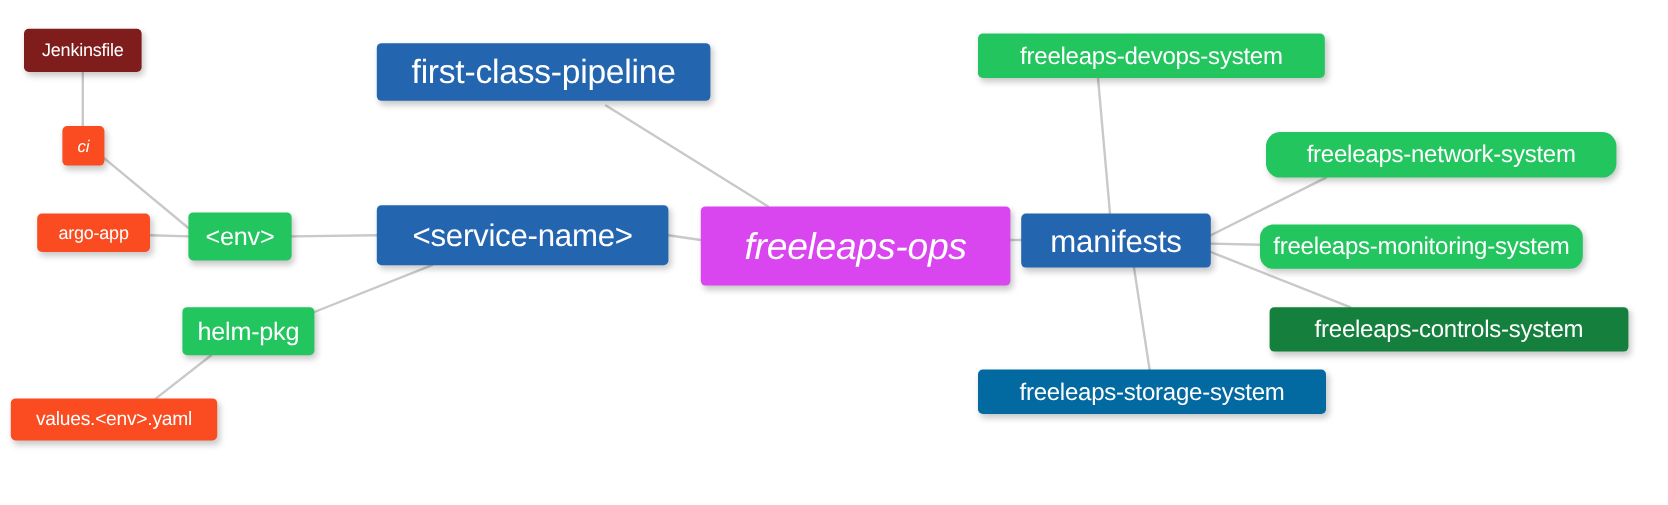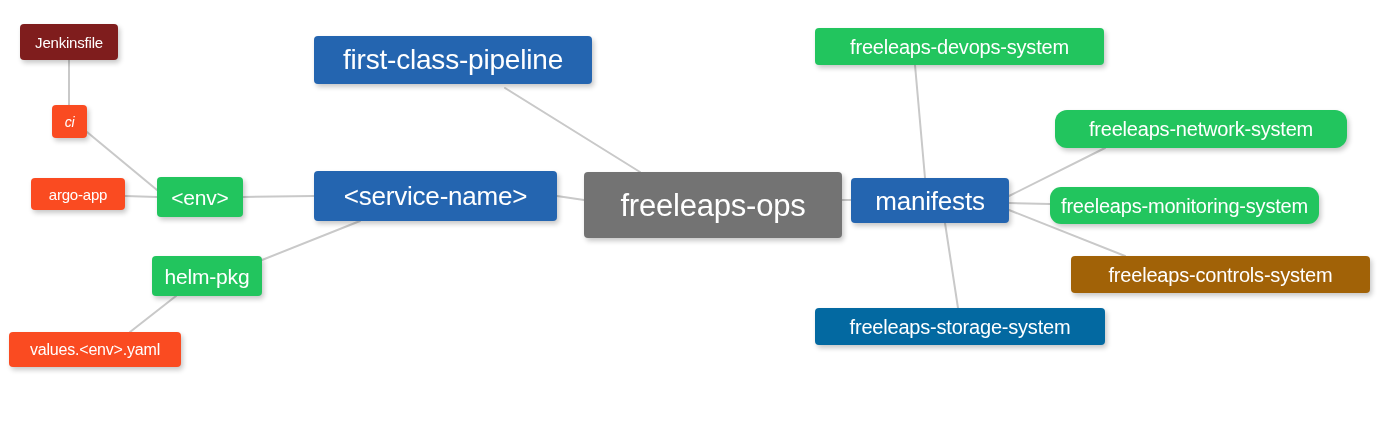--- a/index.html
+++ b/index.html
@@ -62,21 +62,21 @@
     </svg>
   <div id="node-layer">
       <div class="mm-node" style="left: 20px; top: 24px; width: 98px; height: 36px; background: #7f1d1d; font-size: 15px;">Jenkinsfile</div>
       <div class="mm-node" style="left: 52px; top: 105px; width: 35px; height: 33px; background: rgb(250, 75, 33); font-size: 14px; font-style: italic;">ci</div>
       <div class="mm-node" style="left: 31px; top: 178px; width: 94px; height: 32px; background: rgb(250, 75, 33); font-size: 15px;">argo-app</div>
       <div class="mm-node" style="left: 157px; top: 177px; width: 86px; height: 40px; background: rgb(34, 197, 94); font-size: 21px;">&lt;env&gt;</div>
       <div class="mm-node" style="left: 152px; top: 256px; width: 110px; height: 40px; background: rgb(34, 197, 94); font-size: 21px;">helm-pkg</div>
       <div class="mm-node" style="left: 9px; top: 332px; width: 172px; height: 35px; background: rgb(250, 75, 33); font-size: 16px;">values.&lt;env&gt;.yaml</div>
       <div class="mm-node" style="left: 314px; top: 36px; width: 278px; height: 48px; background: rgb(36, 101, 176); font-size: 28px;">first-class-pipeline</div>
       <div class="mm-node" style="left: 314px; top: 171px; width: 243px; height: 50px; background: rgb(36, 101, 176); font-size: 26px;">&lt;service-name&gt;</div>
-      <div class="mm-node" style="left: 584px; top: 172px; width: 258px; height: 66px; background: #737373; font-size: 31px;">freeleaps-ops</div>
+      <div class="mm-node" style="left: 584px; top: 172px; width: 258px; height: 66px; background: #d946ef; font-size: 31px; font-style: italic;">freeleaps-ops</div>
       <div class="mm-node" style="left: 851px; top: 178px; width: 158px; height: 45px; background: rgb(36, 101, 176); font-size: 26px;">manifests</div>
       <div class="mm-node" style="left: 797px; top: 28px; width: 289px; height: 37px; background: rgb(34, 197, 94); font-size: 20px; margin-left: 18px;">freeleaps-devops-system</div>
       <div class="mm-node" style="left: 1055px; top: 110px; width: 292px; height: 38px; background: rgb(34, 197, 94); font-size: 20px; border-radius: 12px;">freeleaps-network-system</div>
       <div class="mm-node" style="left: 1050px; top: 187px; width: 269px; height: 37px; background: rgb(34, 197, 94); font-size: 20px; border-radius: 11px;">freeleaps-monitoring-system</div>
-      <div class="mm-node" style="left: 1058px; top: 256px; width: 299px; height: 37px; background: #a16207; font-size: 20px; margin-left: 13px;">freeleaps-controls-system</div>
+      <div class="mm-node" style="left: 1058px; top: 256px; width: 299px; height: 37px; background: #15803d; font-size: 20px;">freeleaps-controls-system</div>
       <div class="mm-node" style="left: 815px; top: 308px; width: 290px; height: 37px; background: #0369a1; font-size: 20px;">freeleaps-storage-system</div>
     </div>
 </div>
 
 </body></html>

